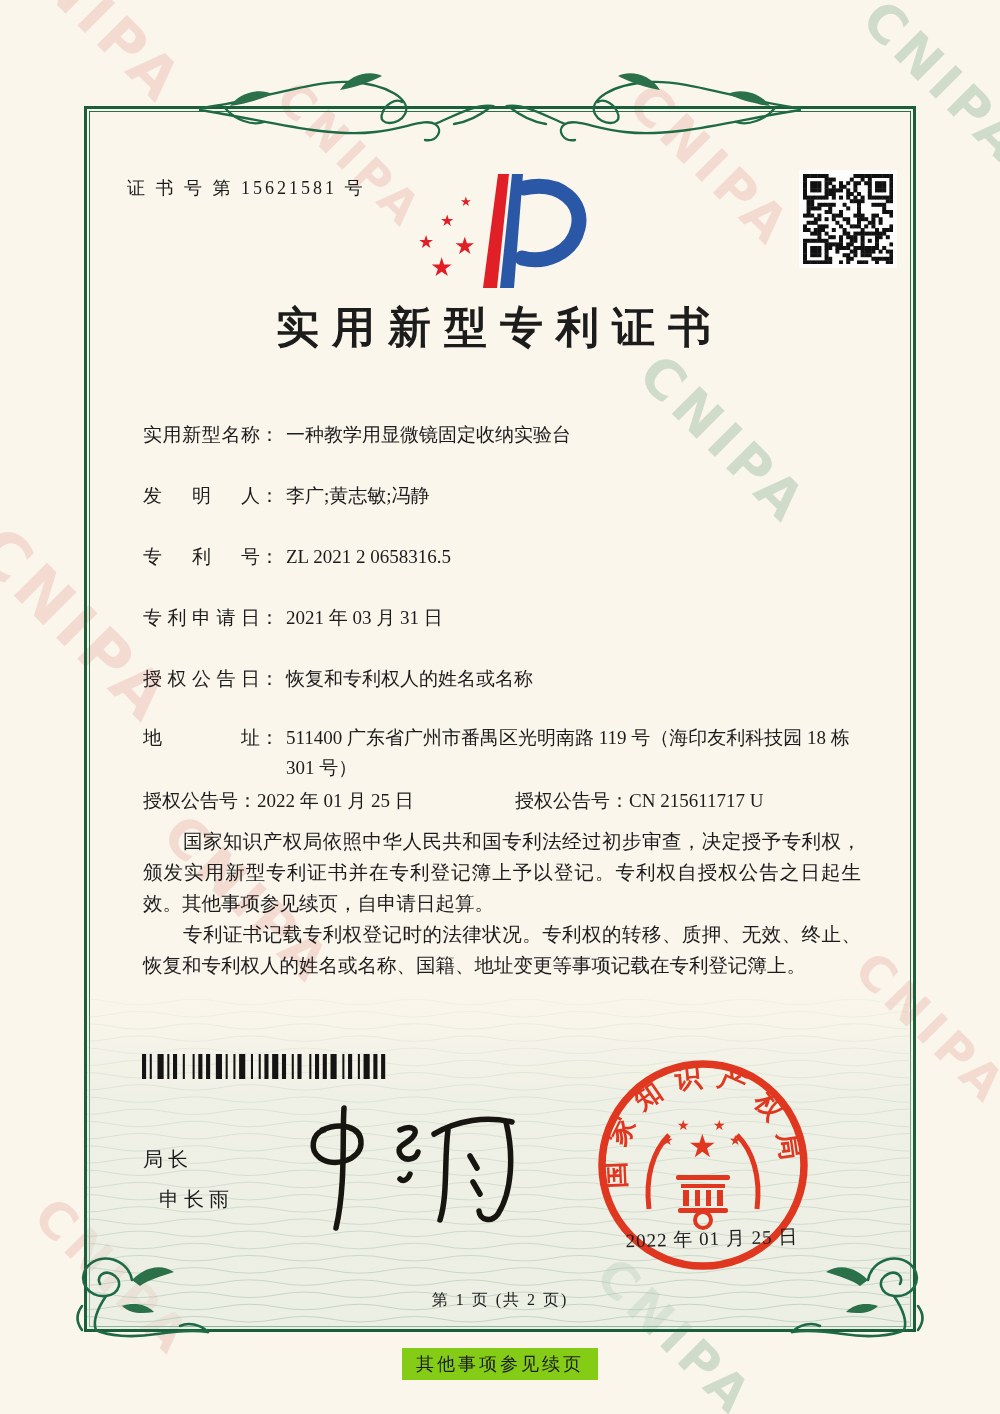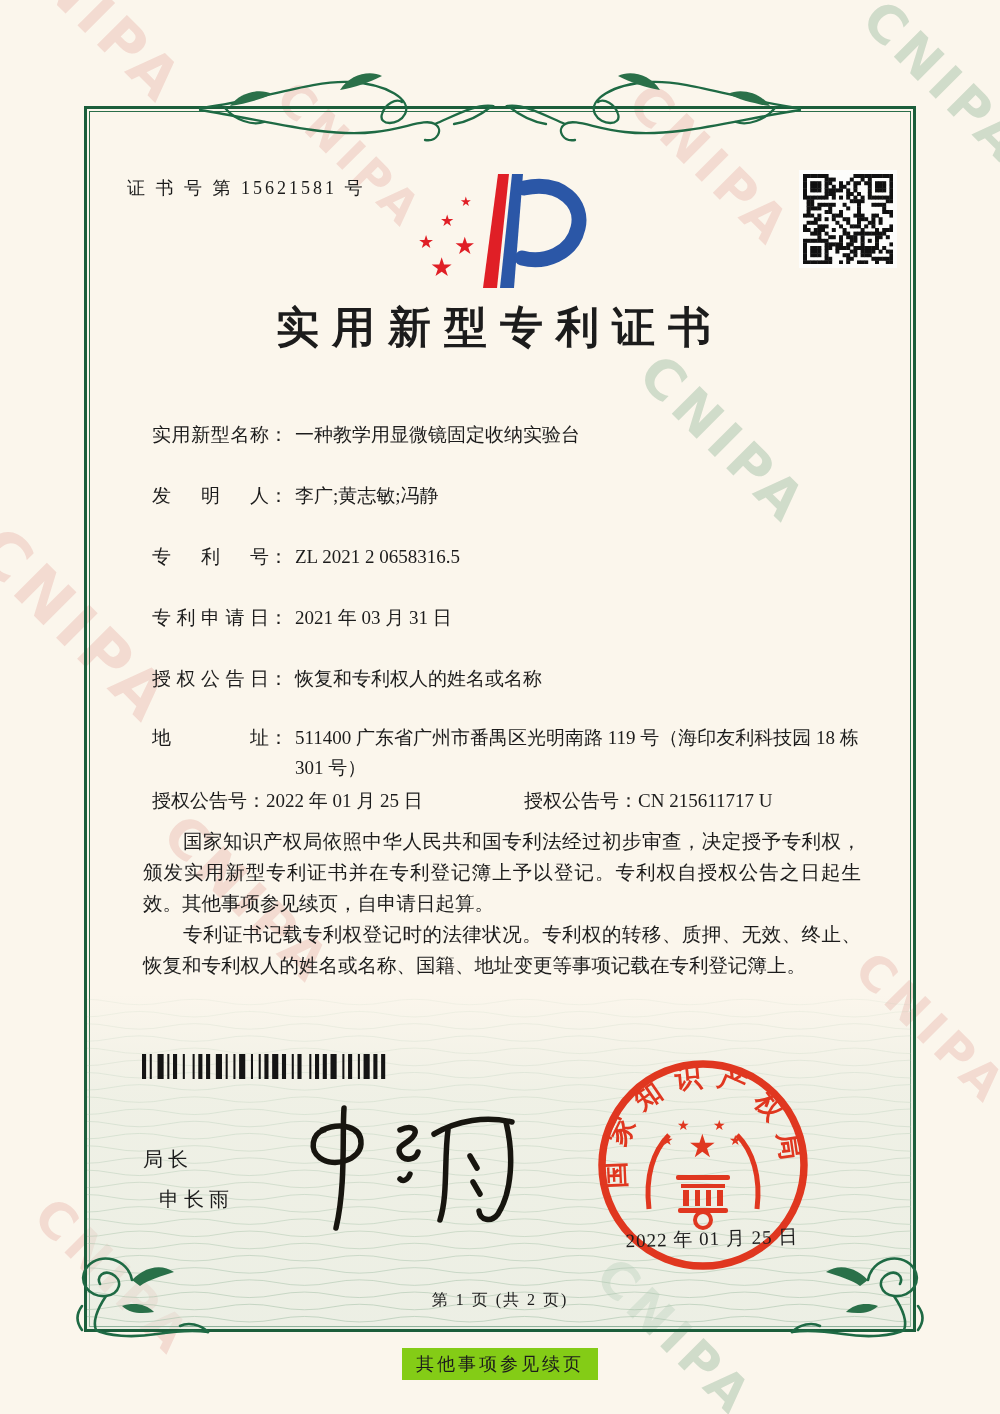--- a/index.html
+++ b/index.html
@@ -51,21 +51,21 @@
   .logo{position:absolute;left:402px;top:166px;z-index:4;}
   .qr{
     position:absolute;left:799px;top:170px;width:98px;height:98px;background:#fdfdfb;
     z-index:4;display:flex;align-items:center;justify-content:center;
   }
   .title{
     position:absolute;left:0;top:299px;width:100%;text-align:center;
     font-size:43px;font-weight:bold;letter-spacing:13px;z-index:4;
   }
   
-  .field-row{position:absolute;left:152px;font-size:19px;z-index:4;line-height:30px;}
+  .field-row{position:absolute;left:143px;font-size:19px;z-index:4;line-height:30px;}
   .f-label{
     display:inline-block;width:117px;text-align:justify;text-align-last:justify;
     text-justify:inter-character;vertical-align:top;
   }
   .f-colon{vertical-align:top;}
   .f-value{display:inline-block;margin-left:7px;max-width:597px;vertical-align:top;}
   .row1{top:420px}.row2{top:481px}.row3{top:542px}.row4{top:603px}.row5{top:664px}
   .row6{top:723px}.row7{top:786px}
   .grant-no-pair{position:absolute;left:372px;top:0;white-space:nowrap;}
   

